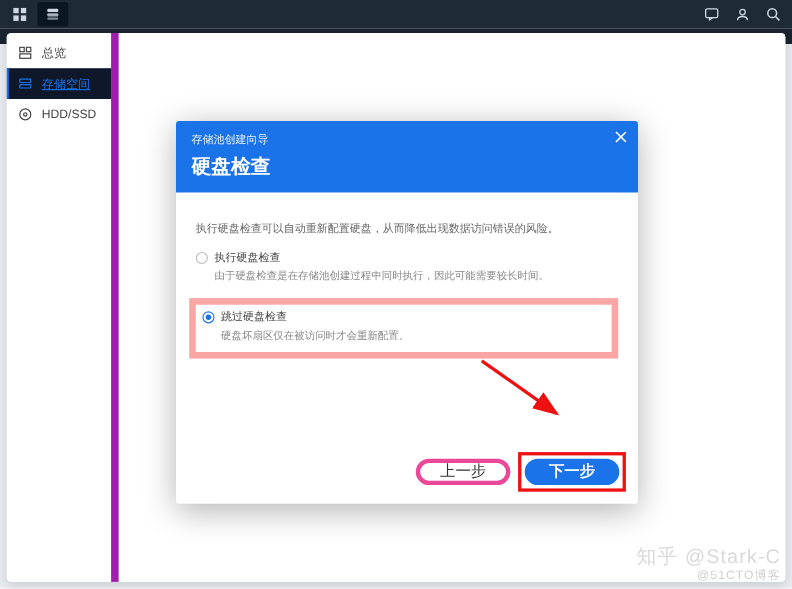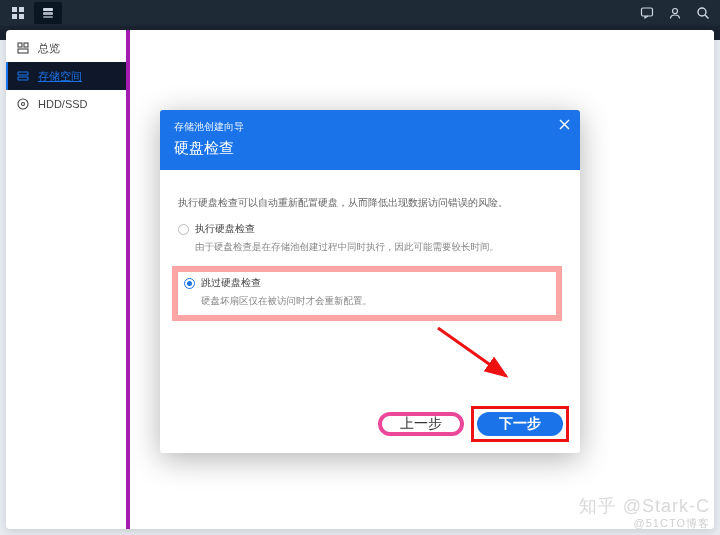--- a/index.html
+++ b/index.html
@@ -16,31 +16,31 @@
   .dark-strip { position: absolute; top: 26px; left: 0; right: 0; height: 14px; background: #1a2430; z-index: 0;}
 
   
   .app-window { position: absolute; top: 30px; left: 6px; right: 6px; bottom: 6px; background: #fff; border-radius: 4px; box-shadow: 0 2px 10px rgba(0,0,0,0.15); display: flex; flex-direction: column; overflow: hidden; }
   .app-titlebar { height: 26px; display: flex; align-items: center; padding: 0 10px; border-bottom: 1px solid #f0f0f0; font-size: 11px; color: #888; }
   .app-title-icon { width: 14px; height: 14px; margin-right: 6px; display: inline-flex; align-items: center; justify-content: center; color: #5aa3e0;}
   .win-ctrls { margin-left: auto; display: flex; gap: 10px; color: #bbb; font-size: 11px;}
   .win-ctrl { cursor: pointer; }
 
   .app-body { flex: 1; display: flex; min-height: 0; }
-  .sidebar { width: 124px; border-right: 4px solid #a21caf; padding-top: 4px; }
+  .sidebar { width: 102px; border-right: 7px solid #a21caf; padding-top: 4px; }
   .sb-item { height: 28px; display: flex; align-items: center; padding: 0 10px; font-size: 11px; color: #444; gap: 8px; cursor: pointer;}
   .sb-item.active { background: #0f172a; color: #1a73e8; border-left: 2px solid #1a73e8; padding-left: 8px; text-decoration: underline;}
   .sb-icon { width: 14px; height: 14px; display: inline-flex; align-items: center; justify-content: center;}
   .main { flex: 1; background: #fff; }
 
   
   .dialog { position: absolute; left: 160px; top: 110px; width: 420px; background: #fff; border-radius: 3px; box-shadow: 0 6px 30px rgba(0,0,0,0.3); z-index: 10;}
   .dlg-header { background: #1a73e8; color: #fff; padding: 10px 14px 12px; border-radius: 3px 3px 0 0; position: relative; }
   .dlg-sup { font-size: 10px; opacity: 0.9; margin-bottom: 5px; }
-  .dlg-title { font-size: 15px; font-weight: 400; }
+  .dlg-title { font-size: 18px; font-weight: 700; }
   .dlg-close { position: absolute; right: 10px; top: 8px; color: #fff; font-size: 13px; cursor: pointer; }
   .dlg-body { padding: 16px 18px 12px; font-size: 10px; color: #444; }
   .dlg-body p.intro { margin-bottom: 12px; color: #666; font-size: 10px; margin-top: 10px; }
   .radio-row { display: flex; align-items: center; gap: 6px; margin-bottom: 4px; }
   .radio { width: 11px; height: 11px; border: 1px solid #bbb; border-radius: 50%; display: inline-block; position: relative; flex-shrink: 0;}
   .radio.checked { border-color: #1a73e8; }
   .radio.checked::after { content:""; position: absolute; top: 2px; left: 2px; width: 5px; height: 5px; background: #1a73e8; border-radius: 50%; }
   .desc { font-size: 9.5px; color: #888; margin: 0 0 12px 17px; line-height: 1.5; }
   .highlight-box { border: 6px solid #fca5a5; padding: 4px 6px 2px; margin-left: -6px; margin-bottom: 20px; }
   .dlg-footer { padding: 10px 14px 14px; display: flex; justify-content: flex-end; gap: 10px; align-items:center;}

